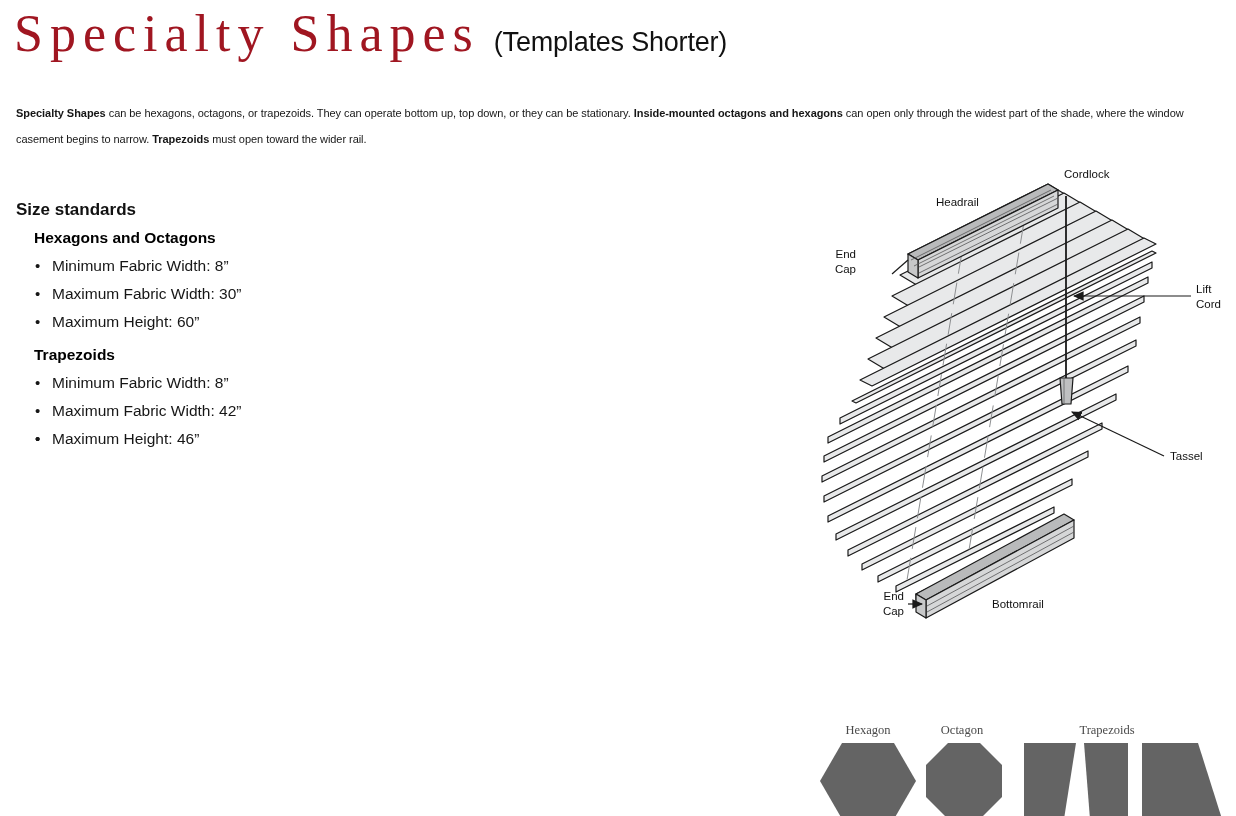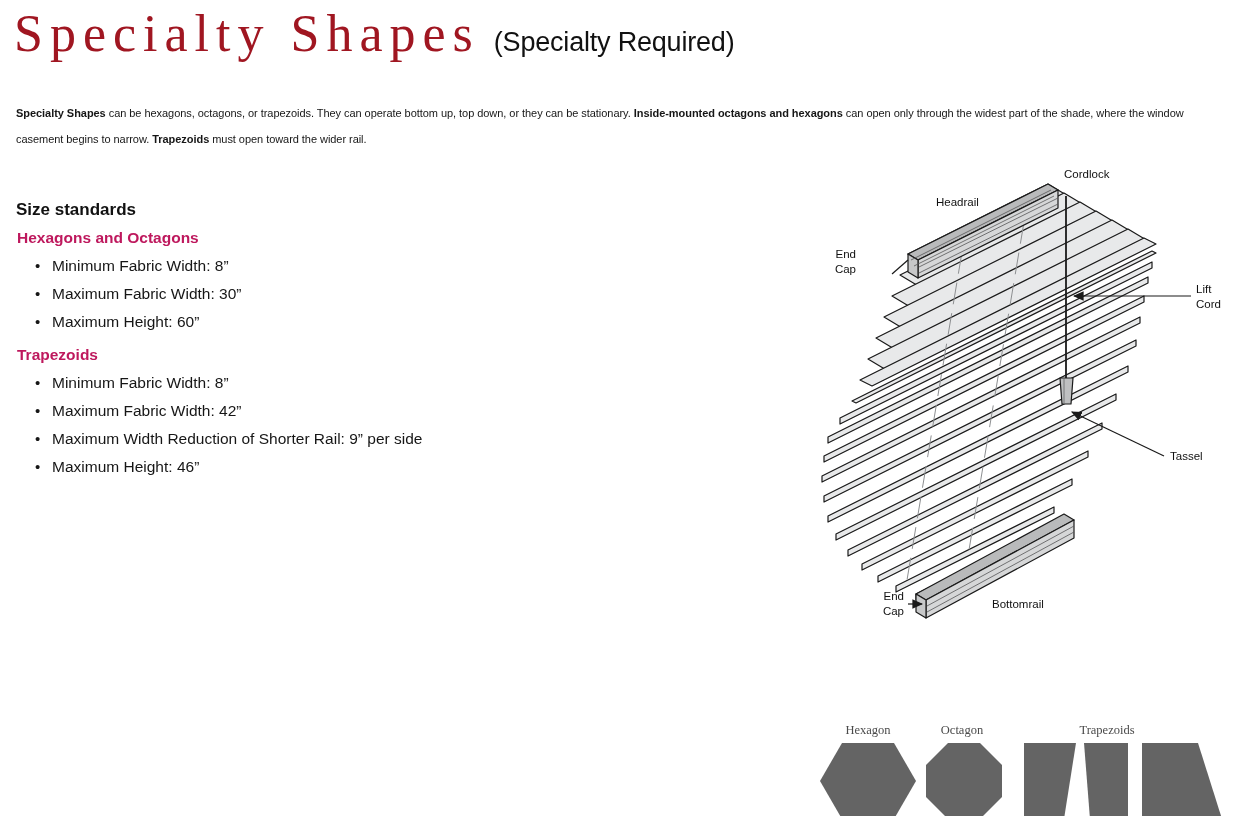--- a/index.html
+++ b/index.html
@@ -64,22 +64,22 @@
   }
   .h-section {
     font-size: 17px;
     font-weight: bold;
     color: #111111;
     margin: 0 0 9px 0;
   }
   .h-sub {
     font-size: 15.5px;
     font-weight: bold;
-    color: #be185d;
-    margin: 0 0 5px 1px;
+    color: #000000;
+    margin: 0 0 5px 18px;
   }
   ul.spec-list {
     list-style: none;
     margin: 0 0 10px 0;
     padding: 0;
   }
   ul.spec-list li {
     font-size: 15.5px;
     line-height: 28px;
     color: #161616;
@@ -126,21 +126,21 @@
     font-family: "Liberation Serif", serif;
     font-size: 12.5px;
     fill: #4a4a4a;
   }
 </style>
 </head>
 <body>
 
 <div id="title-row">
   <span id="page-title">Specialty Shapes</span>
-  <span id="title-note">(Specialty Required)</span>
+  <span id="title-note">(Templates Shorter)</span>
 </div>
 
 <p id="intro"><b>Specialty Shapes</b><span> can be hexagons, octagons, or trapezoids. They can operate bottom up, top down, or they can be stationary. </span><b>Inside-mounted octagons and hexagons</b><span> can open only through the widest part of the shade, where the window casement begins to narrow. </span><b>Trapezoids</b><span> must open toward the wider rail.</span></p>
 
 <div id="standards">
   <div class="h-section">Size standards</div>
 
   <div>
     <div class="h-sub">Hexagons and Octagons</div>
     <ul class="spec-list">
@@ -148,21 +148,21 @@
       <li><span class="bullet">•</span><span>Maximum Fabric Width: 30”</span></li>
       <li><span class="bullet">•</span><span>Maximum Height: 60”</span></li>
     </ul>
   </div>
 
   <div id="group-trapezoids">
     <div class="h-sub">Trapezoids</div>
     <ul class="spec-list">
       <li><span class="bullet">•</span><span>Minimum Fabric Width: 8”</span></li>
       <li><span class="bullet">•</span><span>Maximum Fabric Width: 42”</span></li>
-      <li><span class="bullet">•</span><span>Maximum Width Reduction of Shorter Rail: 9” per side</span></li>
+      <li><span class="bullet">•</span></li>
       <li><span class="bullet">•</span><span>Maximum Height: 46”</span></li>
     </ul>
   </div>
 </div>
 
 <div id="diagram">
   <svg width="440" height="500" viewBox="0 0 440 500">
     <defs>
       <marker id="arrowEnd" markerWidth="9" markerHeight="9" refX="8" refY="4.5" orient="auto">
         <path d="M9,4.5 L0,0.6 L0,8.4 Z" fill="#1A1A1A"></path>

